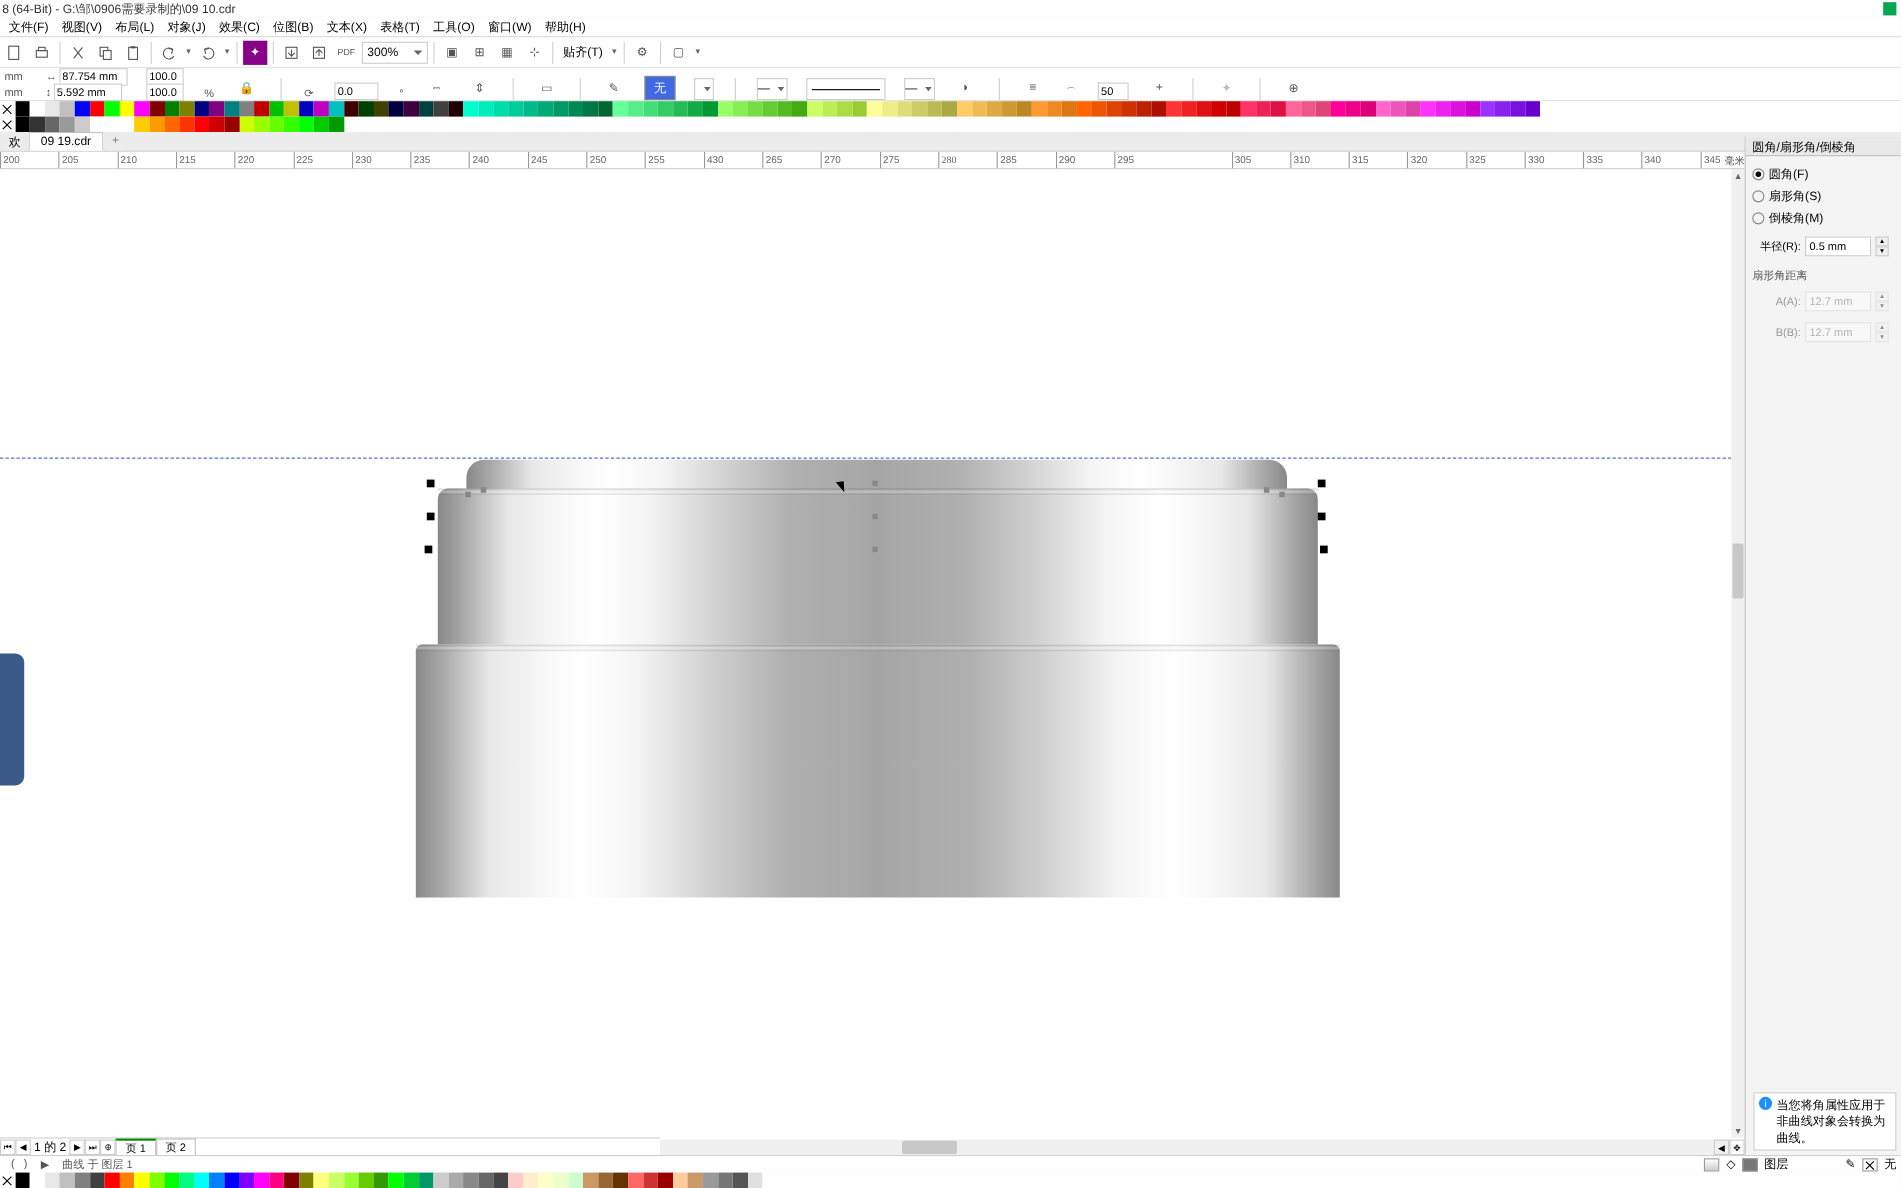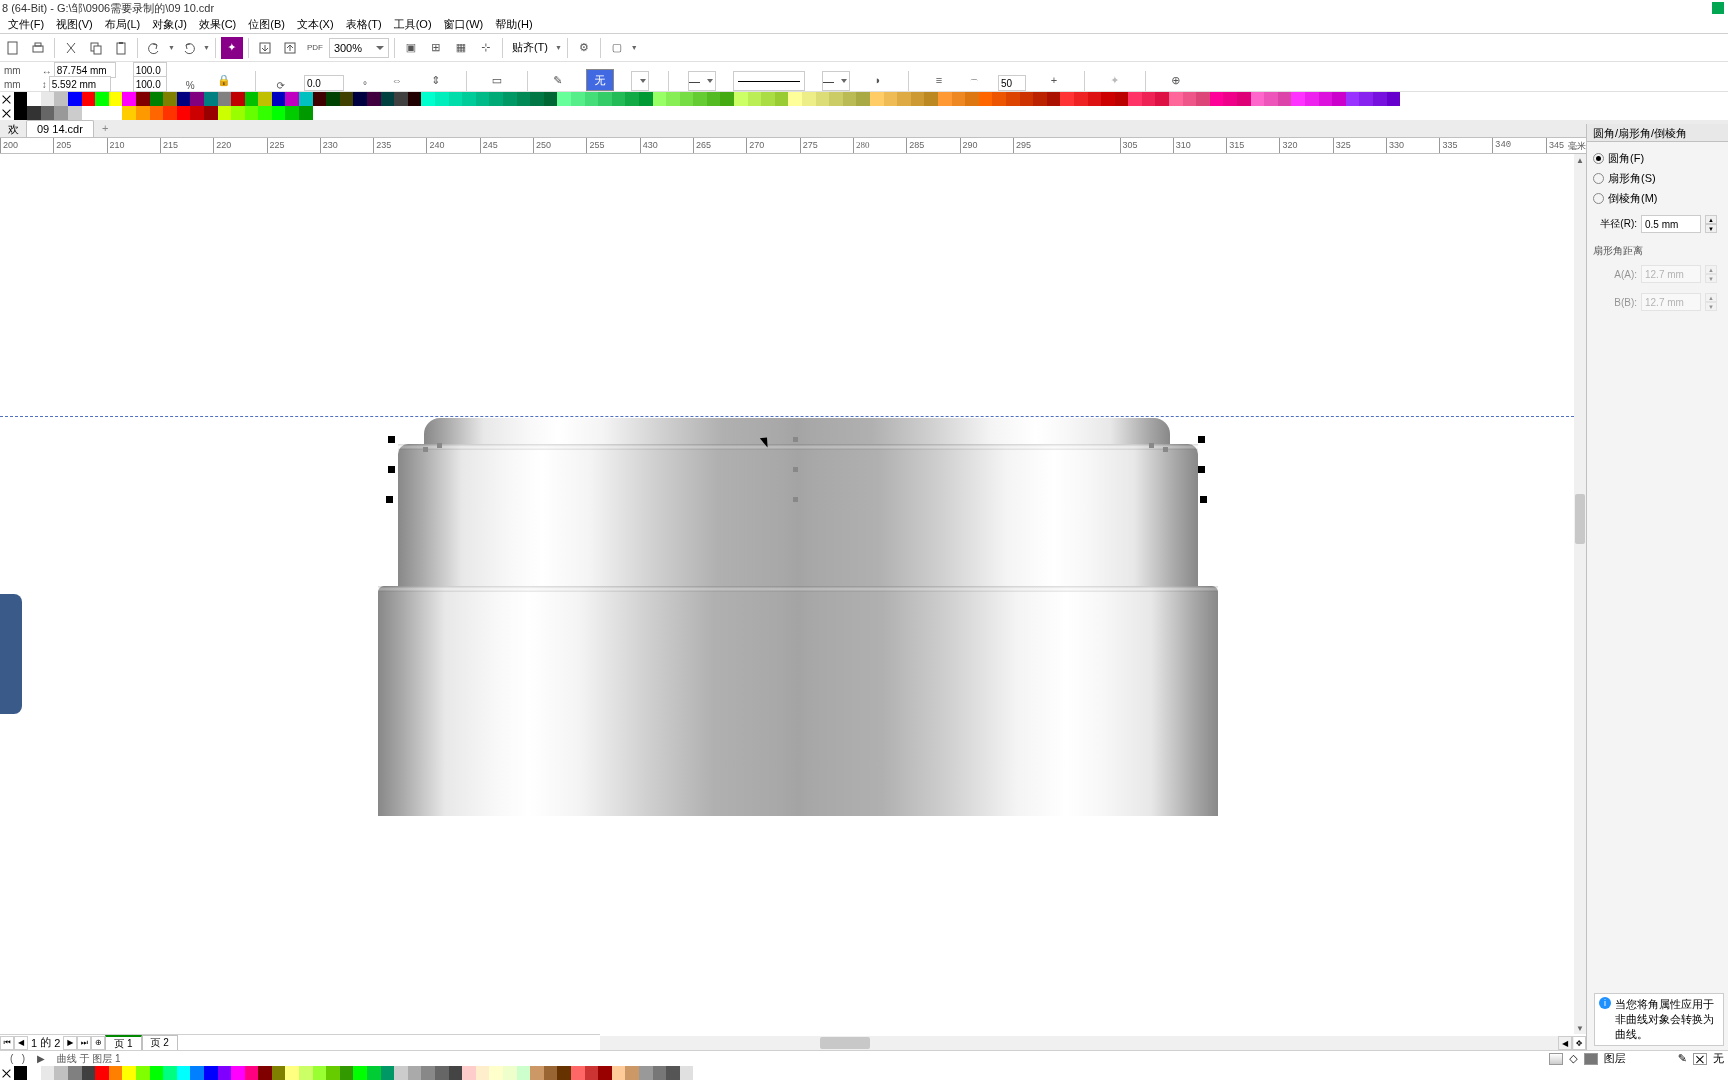--- a/index.html
+++ b/index.html
@@ -424,21 +424,21 @@
       <div class="swatch" style="background: rgb(102, 255, 0);"></div>
       <div class="swatch" style="background: rgb(51, 255, 0);"></div>
       <div class="swatch" style="background: rgb(0, 255, 0);"></div>
       <div class="swatch" style="background: rgb(0, 204, 0);"></div>
       <div class="swatch" style="background: rgb(0, 153, 0);"></div>
     </div>
 </div>
 
 <div class="doc-tabs">
   <div class="doc-tab first" style="max-width:22px;overflow:hidden">欢迎屏幕</div>
-  <div class="doc-tab">09 14.cdr</div>
+  <div class="doc-tab">09 19.cdr</div>
   <div class="doc-tab plus">+</div>
 </div>
 
 <div class="work-area">
   <div class="ruler-h" id="rulerH">
     <span class="ruler-end">毫米</span>
   <div class="ruler-tick" style="left: 0px;">200</div>
       <div class="ruler-tick" style="left: 53.3103px;">205</div>
       <div class="ruler-tick" style="left: 106.621px;">210</div>
       <div class="ruler-tick" style="left: 159.931px;">215</div>
@@ -459,21 +459,21 @@
       <div class="ruler-tick" style="left: 959.586px;">290</div>
       <div class="ruler-tick" style="left: 1012.9px;">295</div>
       <div class="ruler-tick" style="left: 1128px; margin-top: 32px;">300</div>
       <div class="ruler-tick" style="left: 1119.52px;">305</div>
       <div class="ruler-tick" style="left: 1172.83px;">310</div>
       <div class="ruler-tick" style="left: 1226.14px;">315</div>
       <div class="ruler-tick" style="left: 1279.45px;">320</div>
       <div class="ruler-tick" style="left: 1332.76px;">325</div>
       <div class="ruler-tick" style="left: 1386.07px;">330</div>
       <div class="ruler-tick" style="left: 1439.38px;">335</div>
-      <div class="ruler-tick" style="left: 1492px; font-family: Liberation Mono, monospace;">340</div>
+      <div class="ruler-tick" style="left: 1492px;">340</div>
       <div class="ruler-tick" style="left: 1546px;">345</div>
     </div>
 
   <div class="canvas">
     <div class="guide-h" style="top:262px"></div>
 
     <div class="blue-obj"></div>
 
     <div class="cyl-top" style="top:264px;left:424px;width:746px;height:28px"></div>
     <div class="cyl-mid" style="top:290px;left:398px;width:800px;height:142px;border-radius:10px 10px 0 0"></div>

